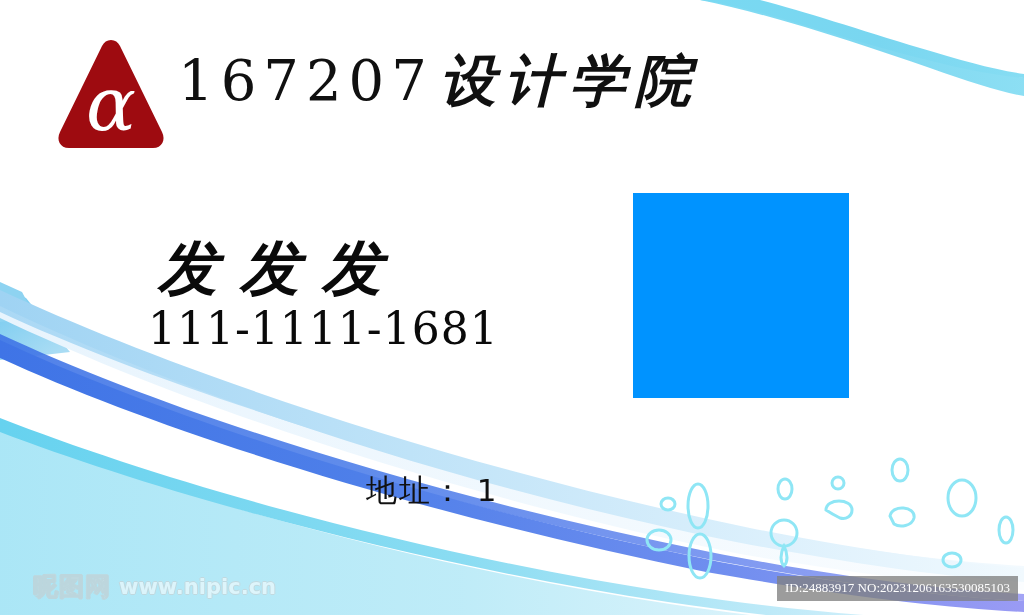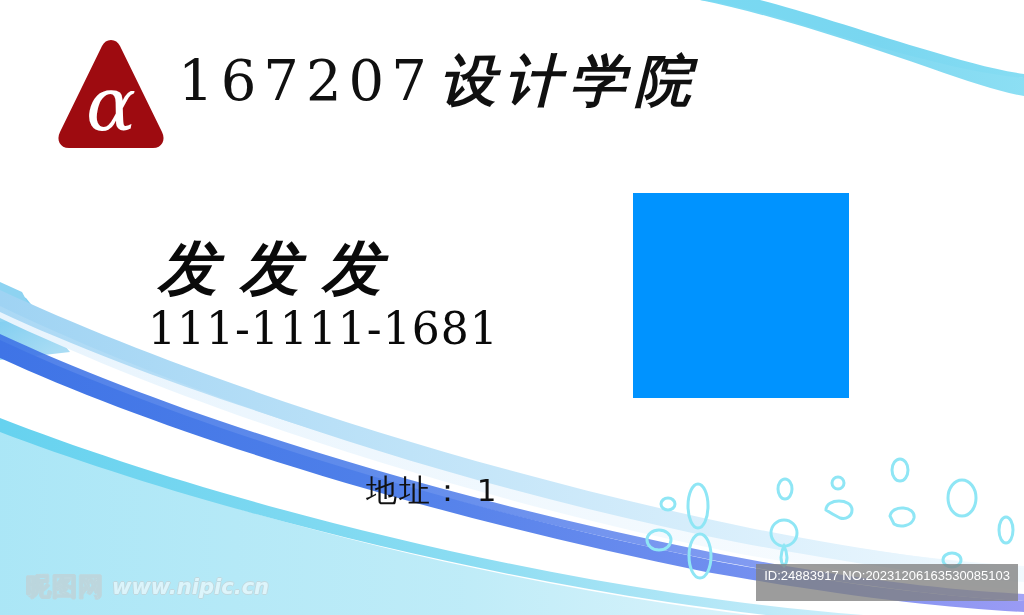--- a/index.html
+++ b/index.html
@@ -112,61 +112,60 @@
     left: 633px;
     top: 193px;
     width: 216px;
     height: 205px;
     background: #0093ff;
   }
 
   
   #watermark {
     position: absolute;
-    left: 26px;
+    left: 33px;
     bottom: 12px;
     display: flex;
     align-items: center;
     gap: 8px;
     opacity: 0.55;
   }
   #watermark .wm-logo {
     font-family: "DejaVu Sans", "Liberation Sans", sans-serif;
     font-size: 25px;
     font-weight: 700;
     letter-spacing: 1px;
     color: #ffffff;
     -webkit-text-stroke: 1px #c9c9c9;
     text-shadow:
       -1px 0 #c9c9c9, 1px 0 #c9c9c9,
       0 -1px #c9c9c9, 0 1px #c9c9c9;
   }
   #watermark .wm-url {
     font-family: "DejaVu Sans", "Liberation Sans", sans-serif;
-    font-style: italic;
     font-size: 21px;
     font-weight: 700;
     letter-spacing: 0px;
     color: #ffffff;
     text-shadow:
       -1px 0 #cccccc, 1px 0 #cccccc,
       0 -1px #cccccc, 0 1px #cccccc;
   }
 
   
   #id-badge {
     position: absolute;
     right: 6px;
     bottom: 14px;
     background: rgba(128,128,128,0.78);
     color: #ffffff;
-    font-family: Liberation Sans, sans-serif;
+    font-family: Liberation Serif, serif;
     font-size: 13px;
     letter-spacing: 0px;
-    padding: 4px 8px 18px 8px;
+    padding: 4px 8px 5px 8px;
     white-space: nowrap;
   }
 </style>
 </head>
 <body>
 
 <div id="card">
 
   <svg id="decor" viewBox="0 0 1024 615" preserveAspectRatio="none" xmlns="http://www.w3.org/2000/svg">
 

